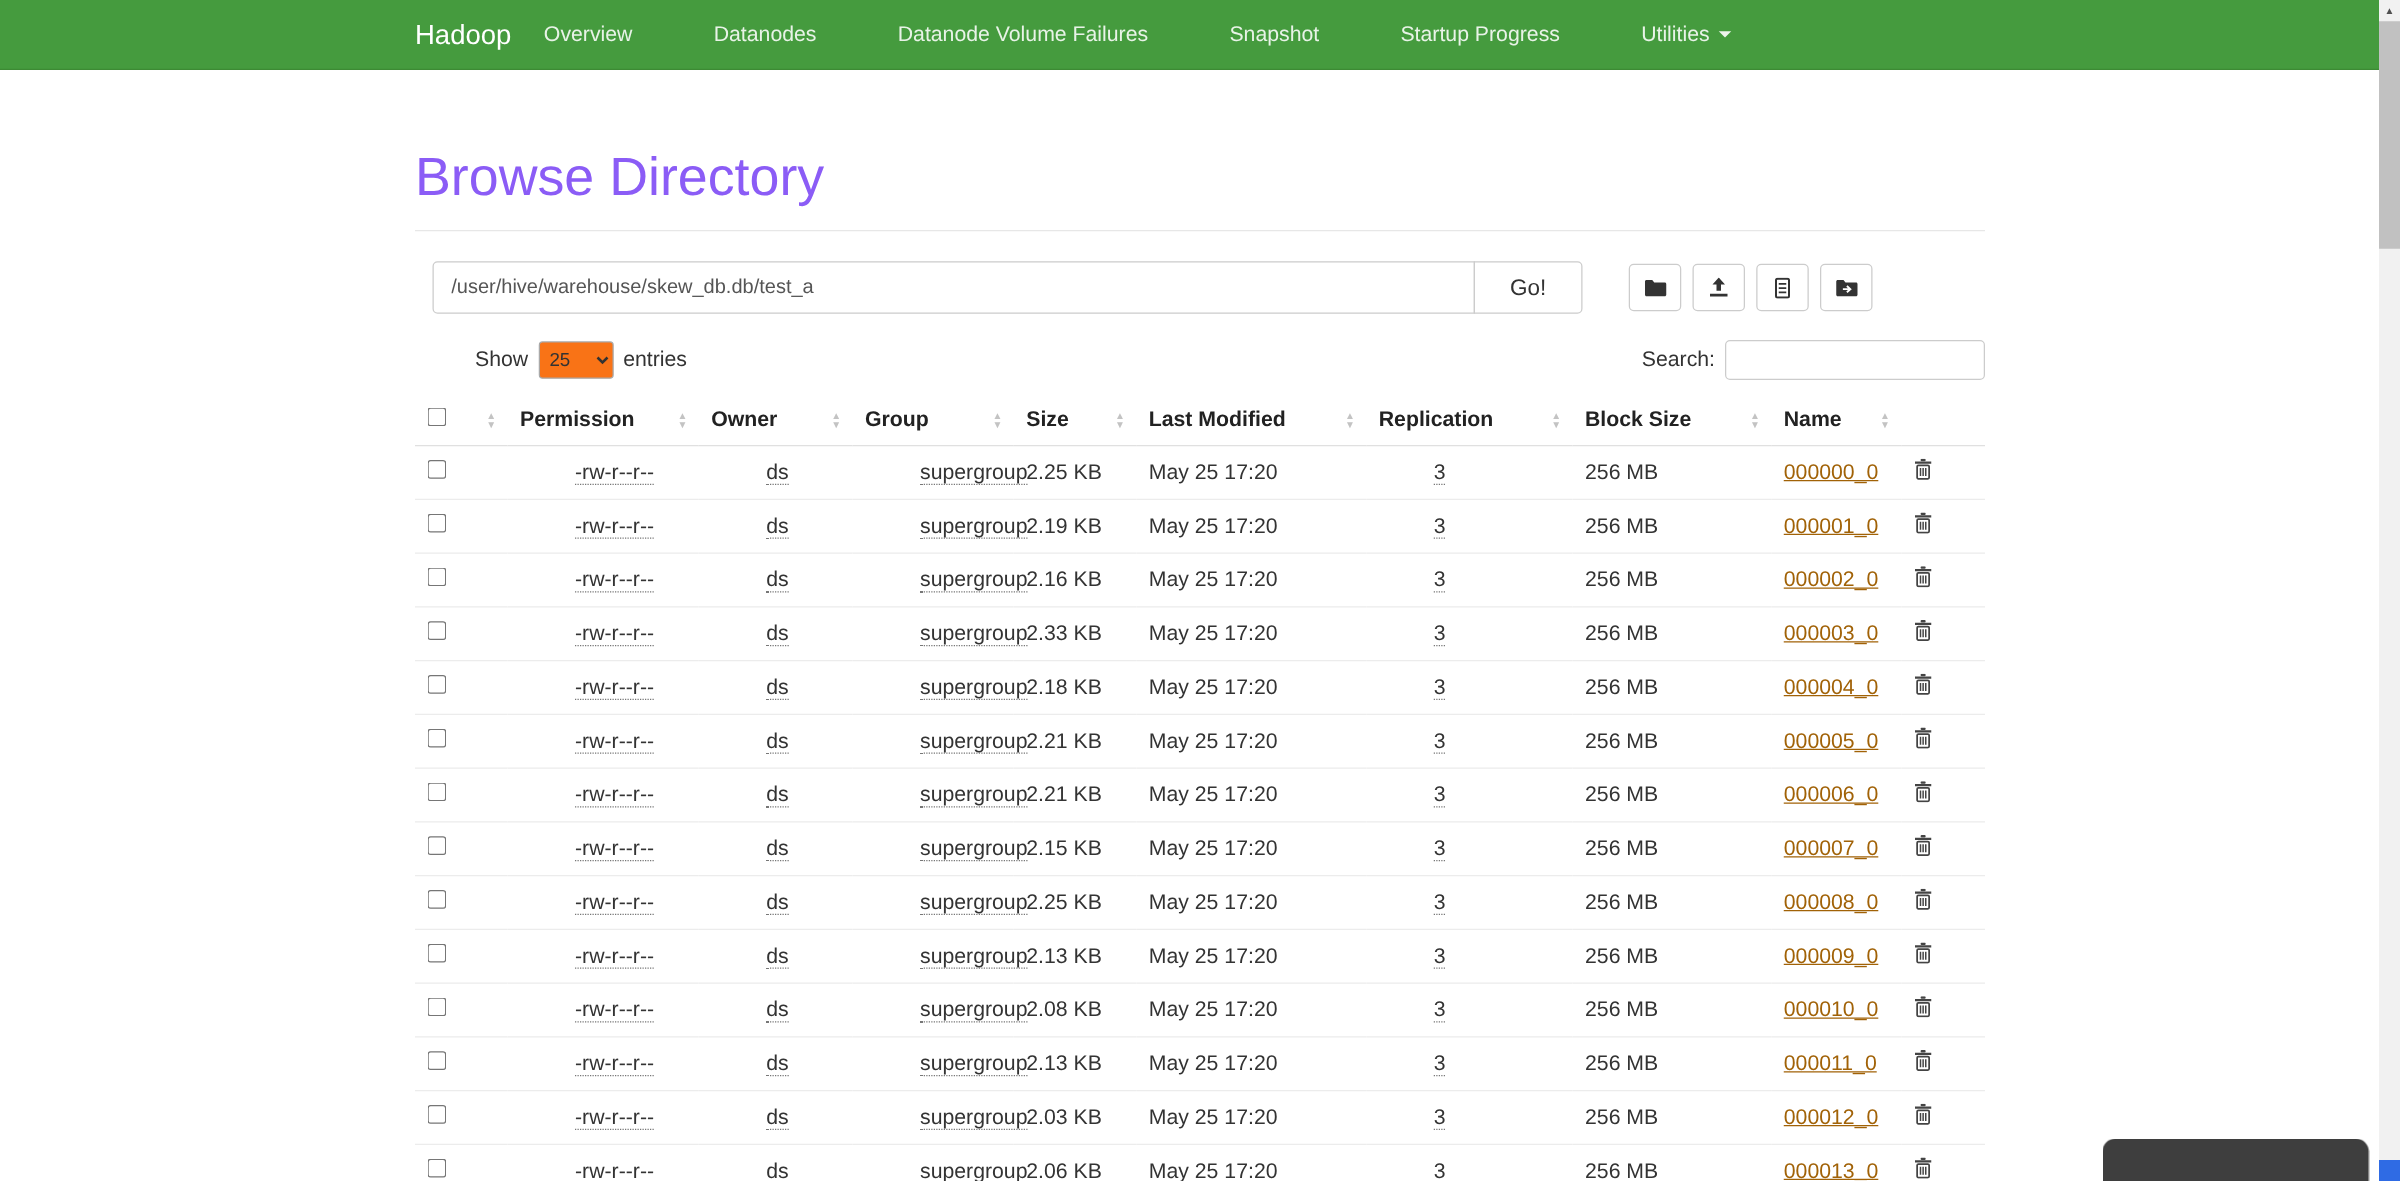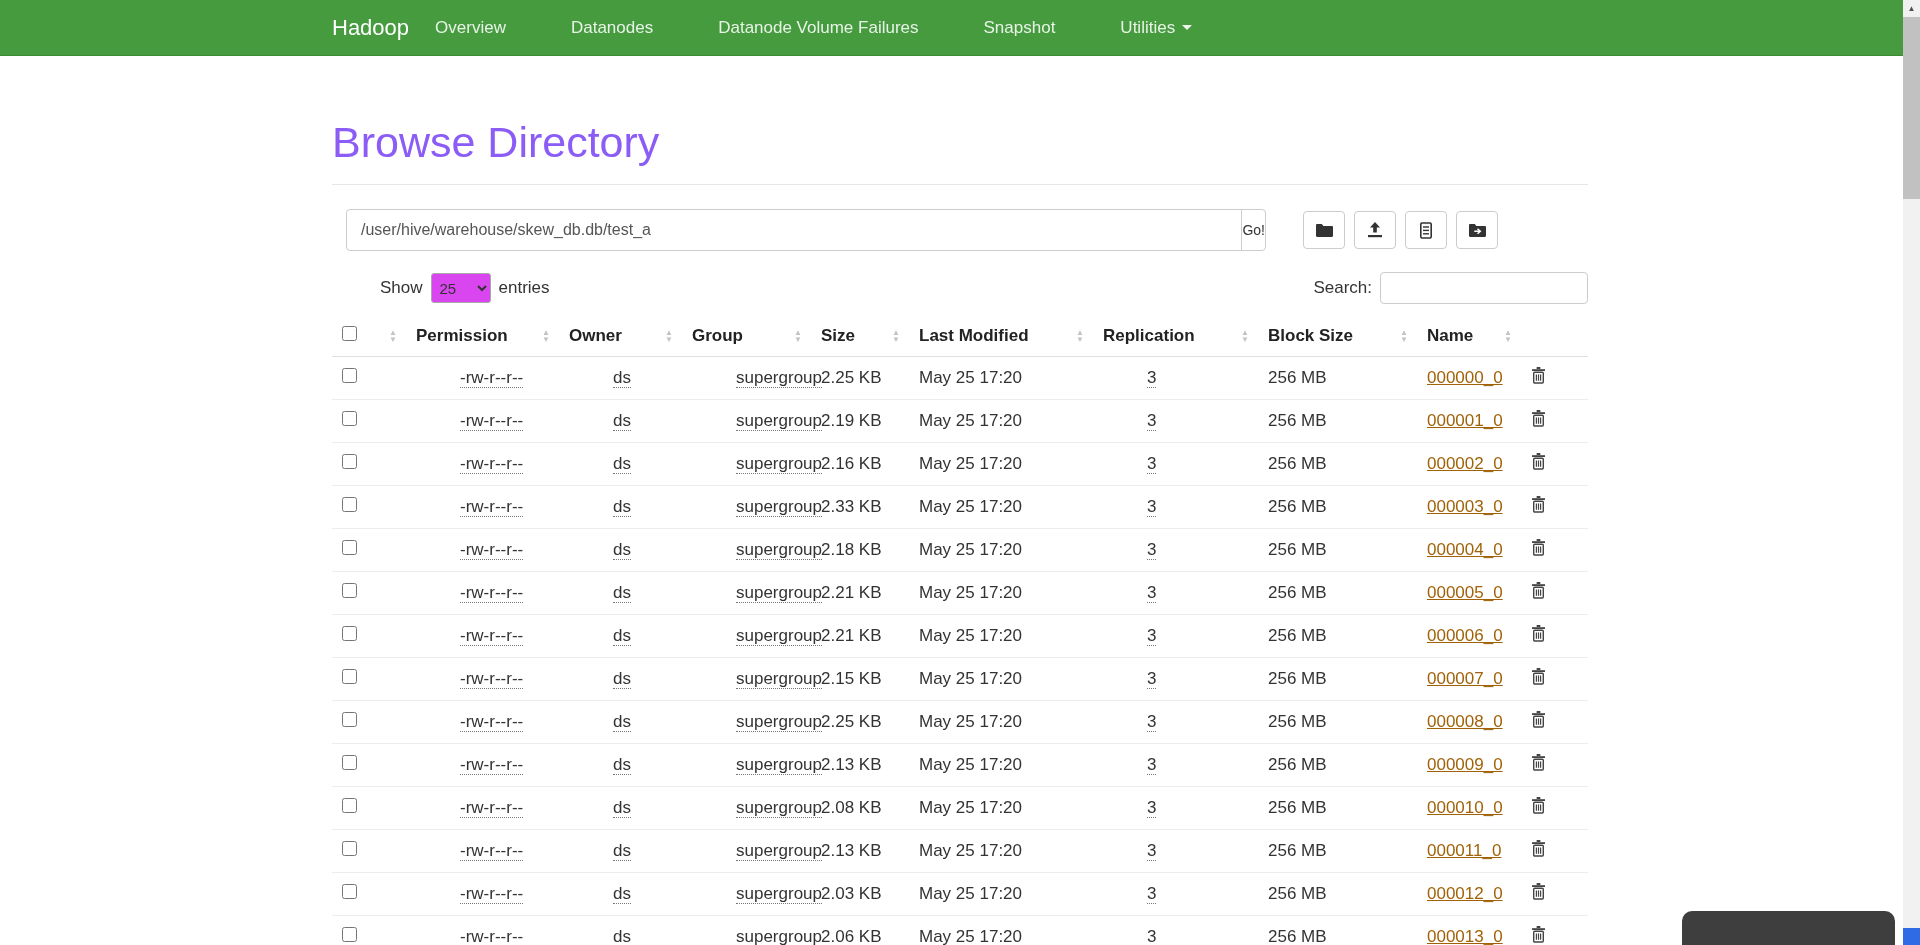--- a/index.html
+++ b/index.html
@@ -24,33 +24,33 @@
   .main { padding-top: 64px; }
   h1.page-title { font-size: 43px; font-weight: 400; color: #8b5cf6; line-height: 1.05; }
   hr.title-rule { border: none; border-top: 1px solid #e7e7e7; margin: 19px 0 24px 0; }
 
   
   .path-row { display: flex; align-items: center; margin-left: 14px; }
   .path-group { display: flex; width: 920px; }
   .path-input { flex: 1; height: 42px; border: 1px solid #ccc; border-radius: 4px 0 0 4px;
     padding: 0 14px; font-size: 16px; color: #555; outline: none;
     font-family: "Liberation Sans", sans-serif; }
-  .go-btn { height: 42px; padding: 0 0; margin-left: -1px; background: #fff;
-    border: 1px solid #ccc; border-radius: 0 4px 4px 0; font-size: 14px; color: #333;
+  .go-btn { height: 42px; padding: 0 28px; margin-left: -1px; background: #fff;
+    border: 1px solid #ccc; border-radius: 0 4px 4px 0; font-size: 18px; color: #333;
     cursor: pointer; font-family: "Liberation Sans", sans-serif; }
   .icon-toolbar { display: flex; margin-left: 37px; gap: 9px; }
   .tool-btn { width: 42px; height: 38px; background: #fff; border: 1px solid #ccc;
     border-radius: 4px; display: flex; align-items: center; justify-content: center; cursor: pointer; }
   .tool-btn svg { display: block; }
 
   
   .controls-row { display: flex; justify-content: space-between; align-items: center; margin-top: 21px; margin-left: 48px; }
   .show-entries { display: flex; align-items: center; gap: 8px; color: #333; }
   .page-size-select { height: 30px; width: 60px; font-size: 15px; border: 1px solid #a9a9a9;
-    border-radius: 3px; padding-left: 4px; color: #333; background: #d946ef;
+    border-radius: 3px; padding-left: 4px; color: #333; background: #f97316;
     font-family: "Liberation Sans", sans-serif; }
   .search-box { display: flex; align-items: center; gap: 8px; justify-content: center; }
   .search-input { width: 208px; height: 32px; border: 1px solid #ccc; border-radius: 4px;
     padding: 0 8px; font-size: 16px; outline: none; }
 
   
   table.file-table { width: 100%; border-collapse: collapse; table-layout: fixed; margin-top: 12px; }
   th { text-align: left; font-weight: 700; font-size: 17px; color: #222;
     padding: 10px 26px 10px 10px; border-bottom: 1px solid #e0e0e0; position: relative; cursor: pointer; }
   td { padding: 10px 10px; border-bottom: 1px solid #ececec; color: #333; vertical-align: middle; }
@@ -84,20 +84,23 @@
           <a href="#">Overview</a>
         </li>
       <li>
           <a href="#">Datanodes</a>
         </li>
       <li>
           <a href="#">Datanode Volume Failures</a>
         </li>
       <li>
           <a href="#">Snapshot</a>
+        </li>
+      <li>
+          <a href="#">Startup Progress</a>
         </li>
       <li>
           <a href="#">
             <span>Utilities</span>
             <b class="caret"></b>
           </a>
         </li>
     </ul>
   </div>
 </nav>

